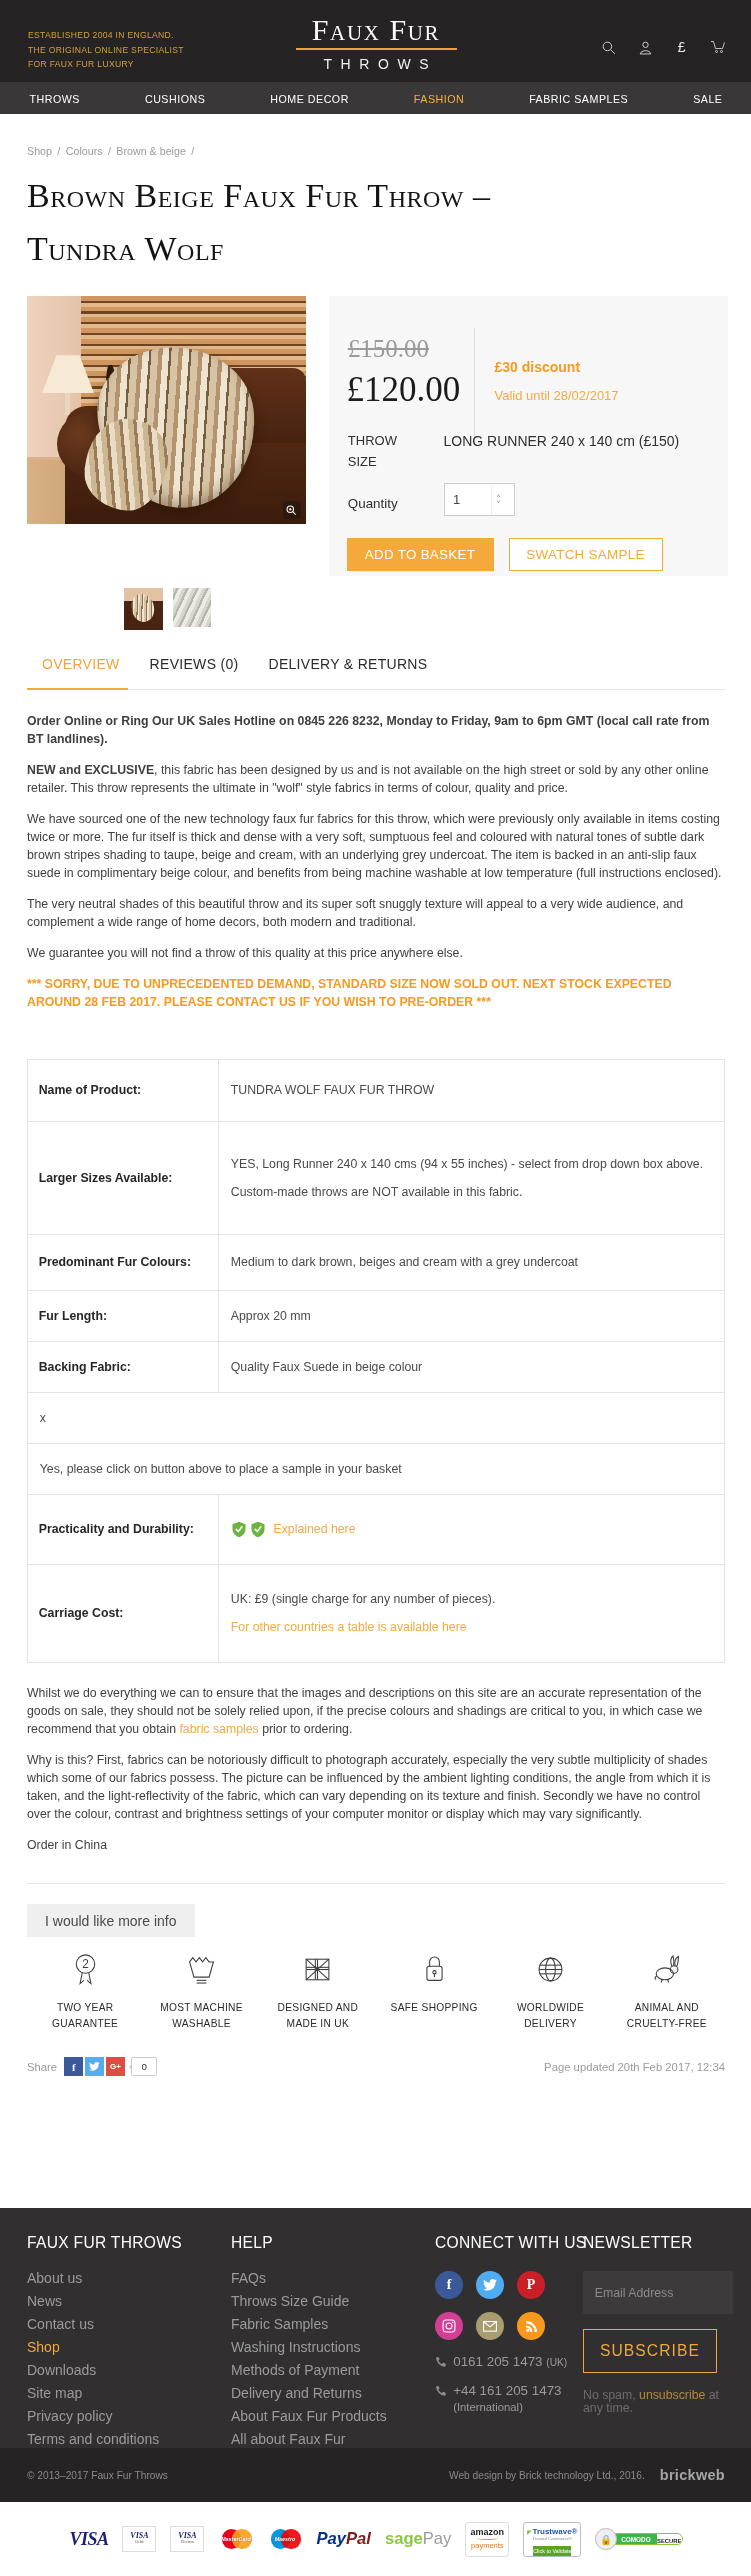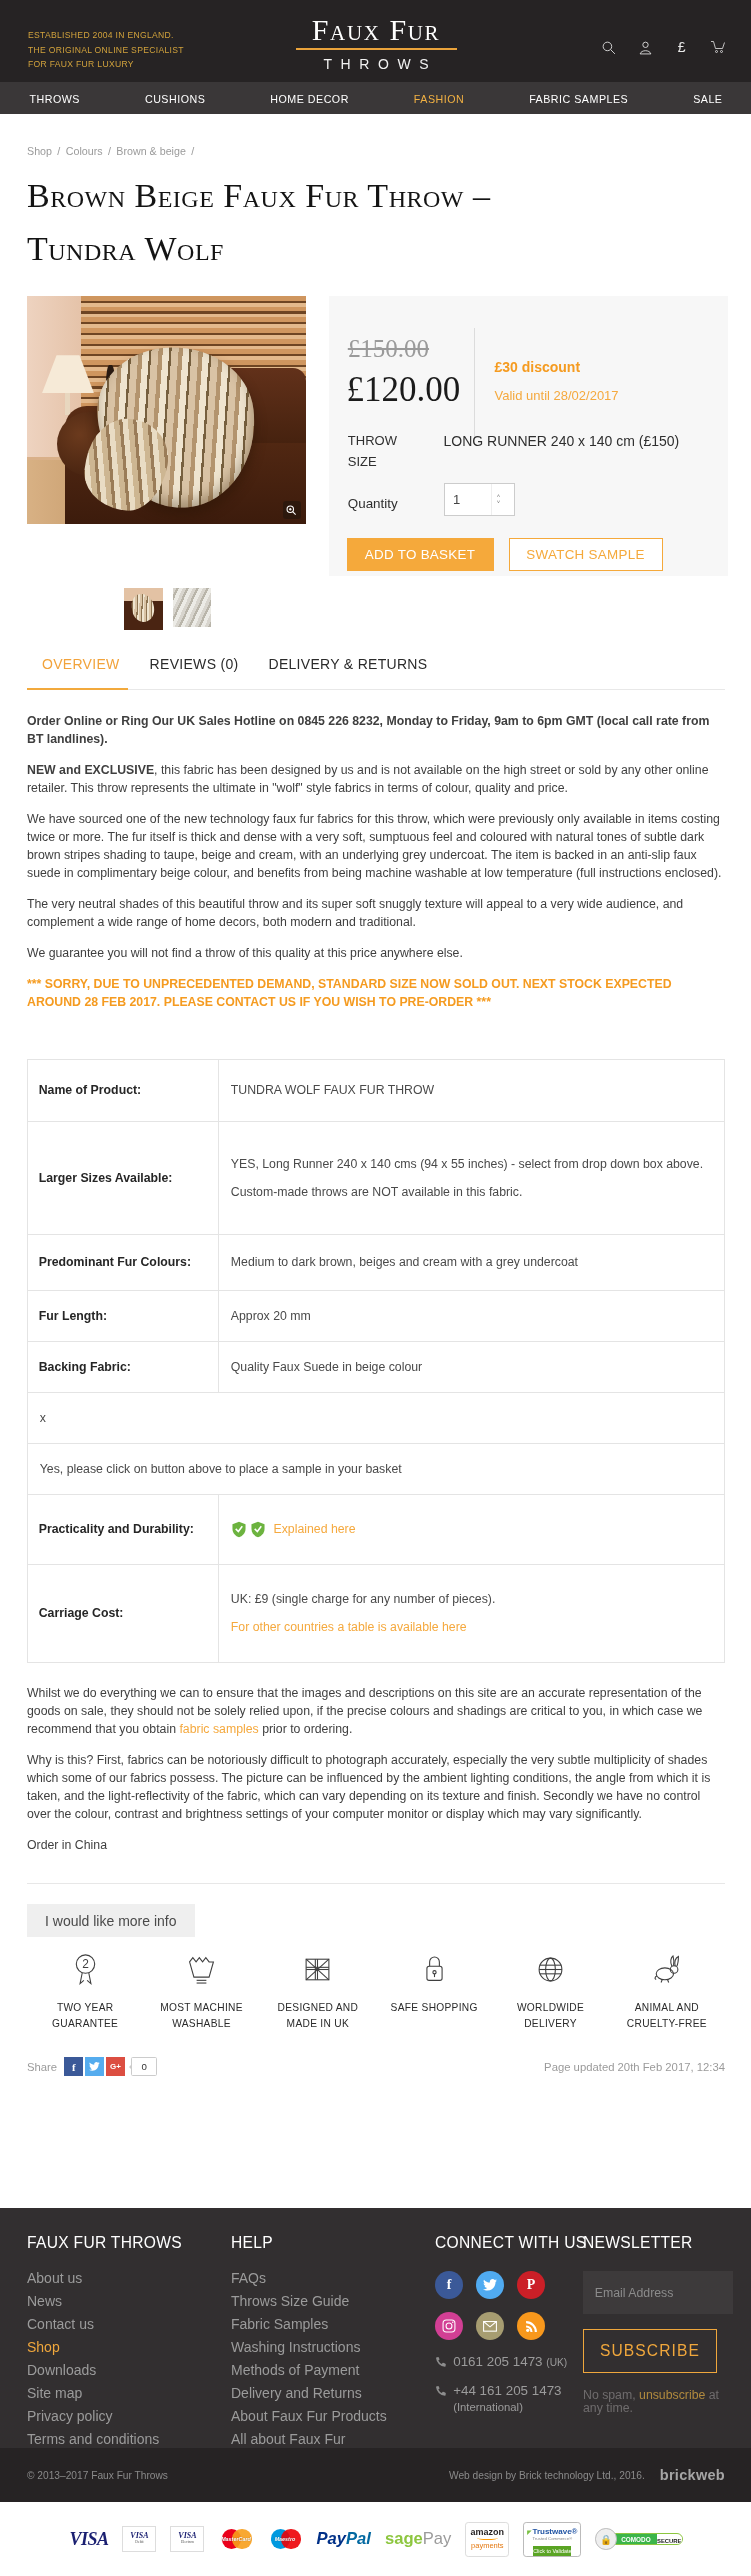--- a/index.html
+++ b/index.html
@@ -168,21 +168,21 @@
   .visa-card { width:34px; height:26px; border:0.5px solid #ddd; background:#fff; display:flex; flex-direction:column; }
   .visa-card .top { height:4.8px; background:#1a1f71; }
   .visa-card .mid { flex:1; display:flex; flex-direction:column; align-items:center; justify-content:center; font-style:italic; font-weight:bold; color:#1a1f71; font-size:8px; font-family:"Liberation Serif",serif; line-height:7px; }
   .visa-card .mid small { font-size:3.8px; font-style:normal; font-weight:normal; color:#555; }
   .visa-card .bot { height:4.8px; background:#f7b600; }
   .mc { position:relative; width:35px; height:23.6px; }
   .mc .c1c { position:absolute; left:3.2px; top:2.1px; width:19.3px; height:19.3px; border-radius:50%; }
   .mc .c2c { position:absolute; left:14px; top:2.1px; width:19.3px; height:19.3px; border-radius:50%; opacity:.9; }
   .mc .t { position:absolute; left:0; right:0; top:8.6px; text-align:center; color:#fff; font-size:5.4px; font-style:italic; font-weight:bold; text-shadow:0 0 1.1px rgba(0,0,0,.4); }
   .paypal { font-size:16.6px; font-weight:bold; font-style:italic; }
-  .paypal .p1 { color:#003087; } .paypal .p2 { color:#0369a1; }
+  .paypal .p1 { color:#003087; } .paypal .p2 { color:#7f1d1d; }
   .sage { font-size:16.6px; }
   .sage .s1 { color:#8dc63f; font-weight:bold; } .sage .s2 { color:#9b9b9b; }
   .amz { width:44px; height:35px; border:0.5px solid #ddd; border-radius:3.2px; background:#fff; display:flex; flex-direction:column; align-items:center; justify-content:center; }
   .amz .a1 { font-weight:bold; font-size:9px; color:#231f20; line-height:8.6px; }
   .amz .smile { width:21.5px; height:4.3px; border-bottom:1.1px solid #f90; border-radius:0 0 50% 50%; margin:0 0 1.1px; }
   .amz .a2 { font-size:7.5px; color:#e47911; }
   .tw { width:58px; height:35px; border:0.5px solid #bbb; border-radius:3.2px; overflow:hidden; display:flex; flex-direction:column; background:#fff; }
   .tw .t1x { flex:1; display:flex; flex-direction:column; align-items:center; justify-content:center; }
   .tw .twn { color:#2255a4; font-weight:bold; font-size:8px; }
   .tw .twn::before { content:"◤"; color:#7ac143; font-size:5.4px; margin-right:1.1px; }

